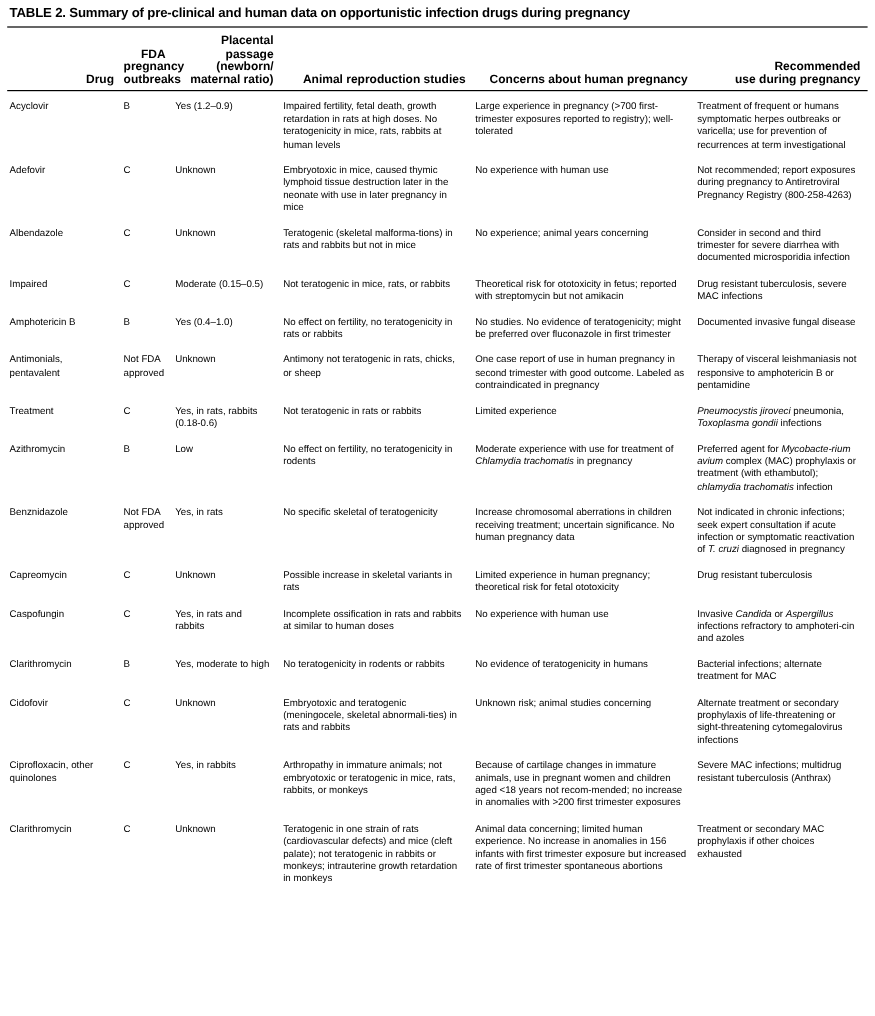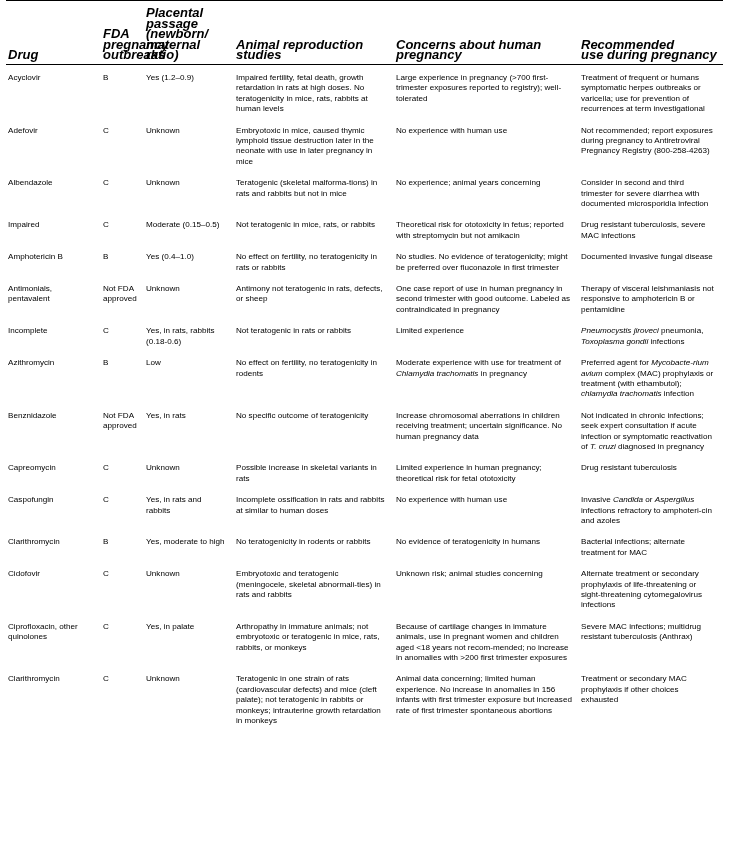--- a/index.html
+++ b/index.html
@@ -46,46 +46,46 @@
     line-height: 10.4px;
   }
   table.main col.c-drug      { width: 95px; }
   table.main col.c-fda       { width: 43px; }
   table.main col.c-plac      { width: 90px; }
   table.main col.c-animal    { width: 160px; }
   table.main col.c-concern   { width: 185px; }
   table.main col.c-rec       { width: 144px; }
 
   table.main thead th {
-    font-size: 13px;
+    font-size: 10px;
     font-weight: bold;
     line-height: 10.6px;
     vertical-align: bottom;
     padding: 0 6px 3px 2px;
-    text-align: left;
-    font-style: italic;
+    text-align: right;
   }
   thead th.ctr { text-align: center; padding-right: 2px; }
   thead tr.sp td { height: 7px; padding: 0; border: none; }
 
   table.main tbody td {
     vertical-align: top;
     padding: 0 7px 0 2px;
     text-align: left;
   }
   tbody tr.gap td { height: 11px; padding: 0; line-height: 0; font-size: 0; }
   tbody tr.leadgap td { height: 8px; padding: 0; line-height: 0; font-size: 0; }
   .cell { display: block; }
   i { }
 </style>
 </head>
 <body>
 
 <div class="page">
 
+  <div class="table-title">TABLE 2. Summary of pre-clinical and human data on opportunistic infection drugs during pregnancy</div>
   <div class="rule-top"></div>
 
   <table class="main">
     <colgroup>
       <col class="c-drug">
         <col class="c-fda">
         <col class="c-plac">
       <col class="c-animal">
         <col class="c-concern">
         <col class="c-rec">
@@ -257,35 +257,35 @@
           <td>
             <span class="cell">Antimonials, pentavalent</span>
           </td>
           <td>
             <span class="cell">Not FDA approved</span>
           </td>
           <td>
             <span class="cell">Unknown</span>
           </td>
           <td>
-            <span class="cell">Antimony not teratogenic in rats, defects, or sheep</span>
+            <span class="cell">Antimony not teratogenic in rats, chicks, or sheep</span>
           </td>
           <td>
             <span class="cell">One case report of use in human pregnancy in second trimester with good outcome. Labeled as contraindicated in pregnancy</span>
           </td>
           <td>
             <span class="cell">Therapy of visceral leishmaniasis not responsive to amphotericin B or pentamidine</span>
           </td>
         </tr>
         <tr class="gap">
           <td colspan="6"></td>
         </tr>
         <tr>
           <td>
-            <span class="cell">Incomplete</span>
+            <span class="cell">Treatment</span>
           </td>
           <td>
             <span class="cell">C</span>
           </td>
           <td>
             <span class="cell">Yes, in rats, rabbits (0.18-0.6)</span>
           </td>
           <td>
             <span class="cell">Not teratogenic in rats or rabbits</span>
           </td>
@@ -326,21 +326,21 @@
           <td>
             <span class="cell">Benznidazole</span>
           </td>
           <td>
             <span class="cell">Not FDA approved</span>
           </td>
           <td>
             <span class="cell">Yes, in rats</span>
           </td>
           <td>
-            <span class="cell">No specific outcome of teratogenicity</span>
+            <span class="cell">No specific skeletal of teratogenicity</span>
           </td>
           <td>
             <span class="cell">Increase chromosomal aberrations in children receiving treatment; uncertain significance. No human pregnancy data</span>
           </td>
           <td>
             <span class="cell">Not indicated in chronic infections; seek expert consultation if acute infection or symptomatic reactivation of <i>T. cruzi</i> diagnosed in pregnancy</span>
           </td>
         </tr>
         <tr class="gap">
           <td colspan="6"></td>
@@ -438,21 +438,21 @@
           <td colspan="6"></td>
         </tr>
         <tr>
           <td>
             <span class="cell">Ciprofloxacin, other quinolones</span>
           </td>
           <td>
             <span class="cell">C</span>
           </td>
           <td>
-            <span class="cell">Yes, in palate</span>
+            <span class="cell">Yes, in rabbits</span>
           </td>
           <td>
             <span class="cell">Arthropathy in immature animals; not embryotoxic or teratogenic in mice, rats, rabbits, or monkeys</span>
           </td>
           <td>
             <span class="cell">Because of cartilage changes in immature animals, use in pregnant women and children aged &lt;18 years not recom-mended; no increase in anomalies with &gt;200 first trimester exposures</span>
           </td>
           <td>
             <span class="cell">Severe MAC infections; multidrug resistant tuberculosis (Anthrax)</span>
           </td>

